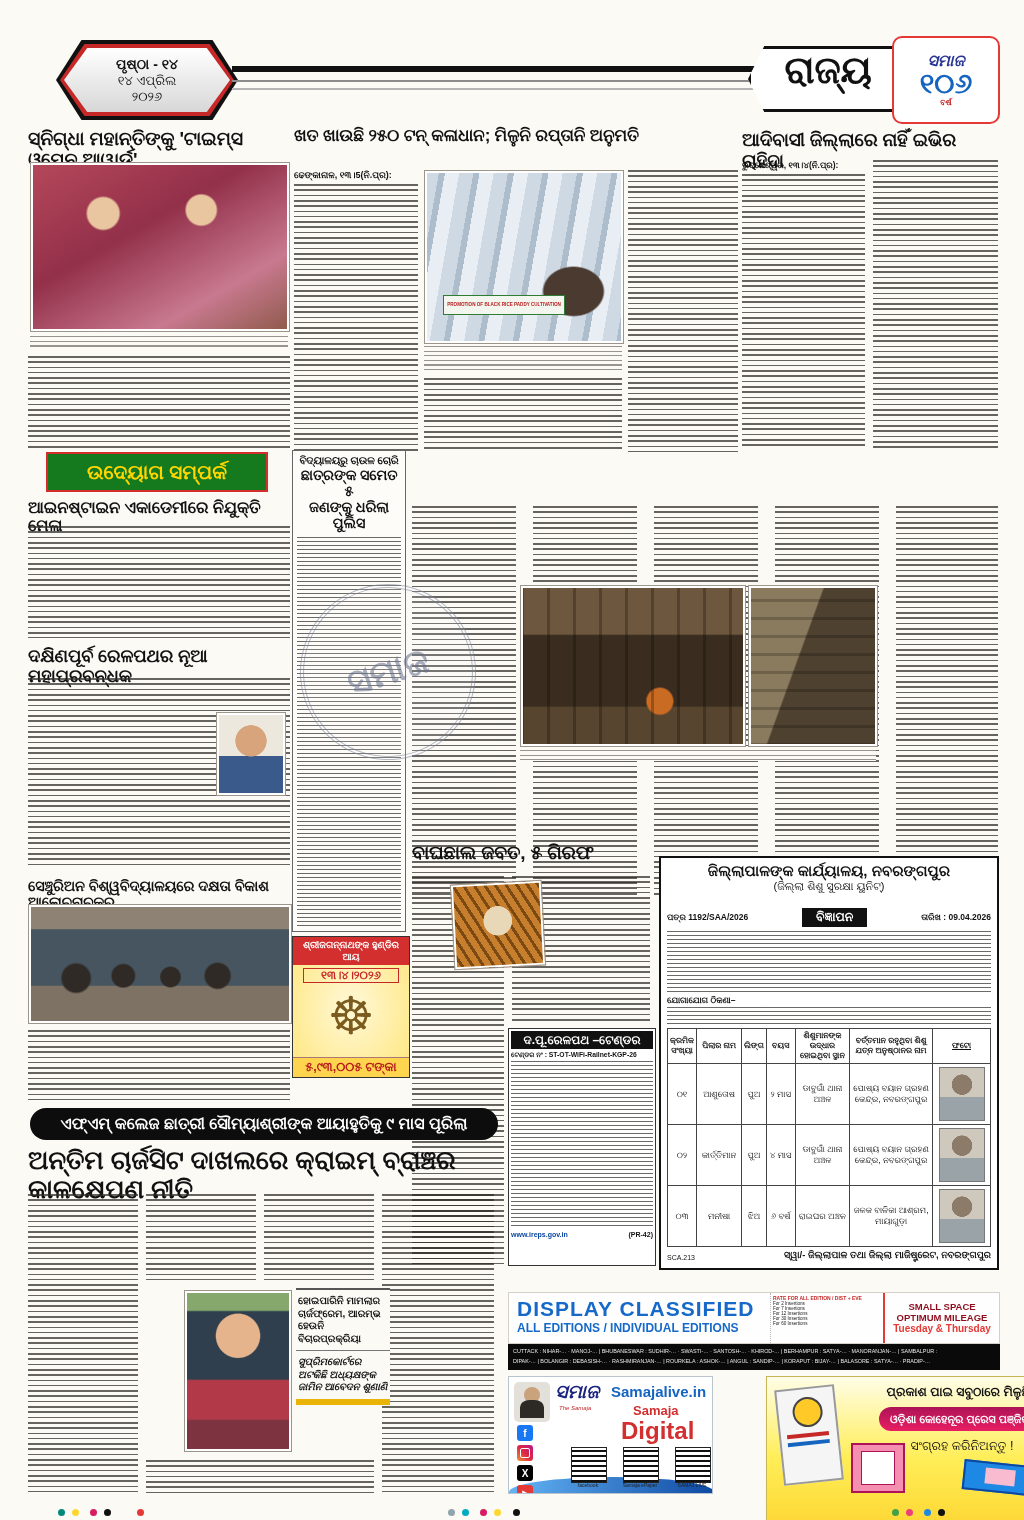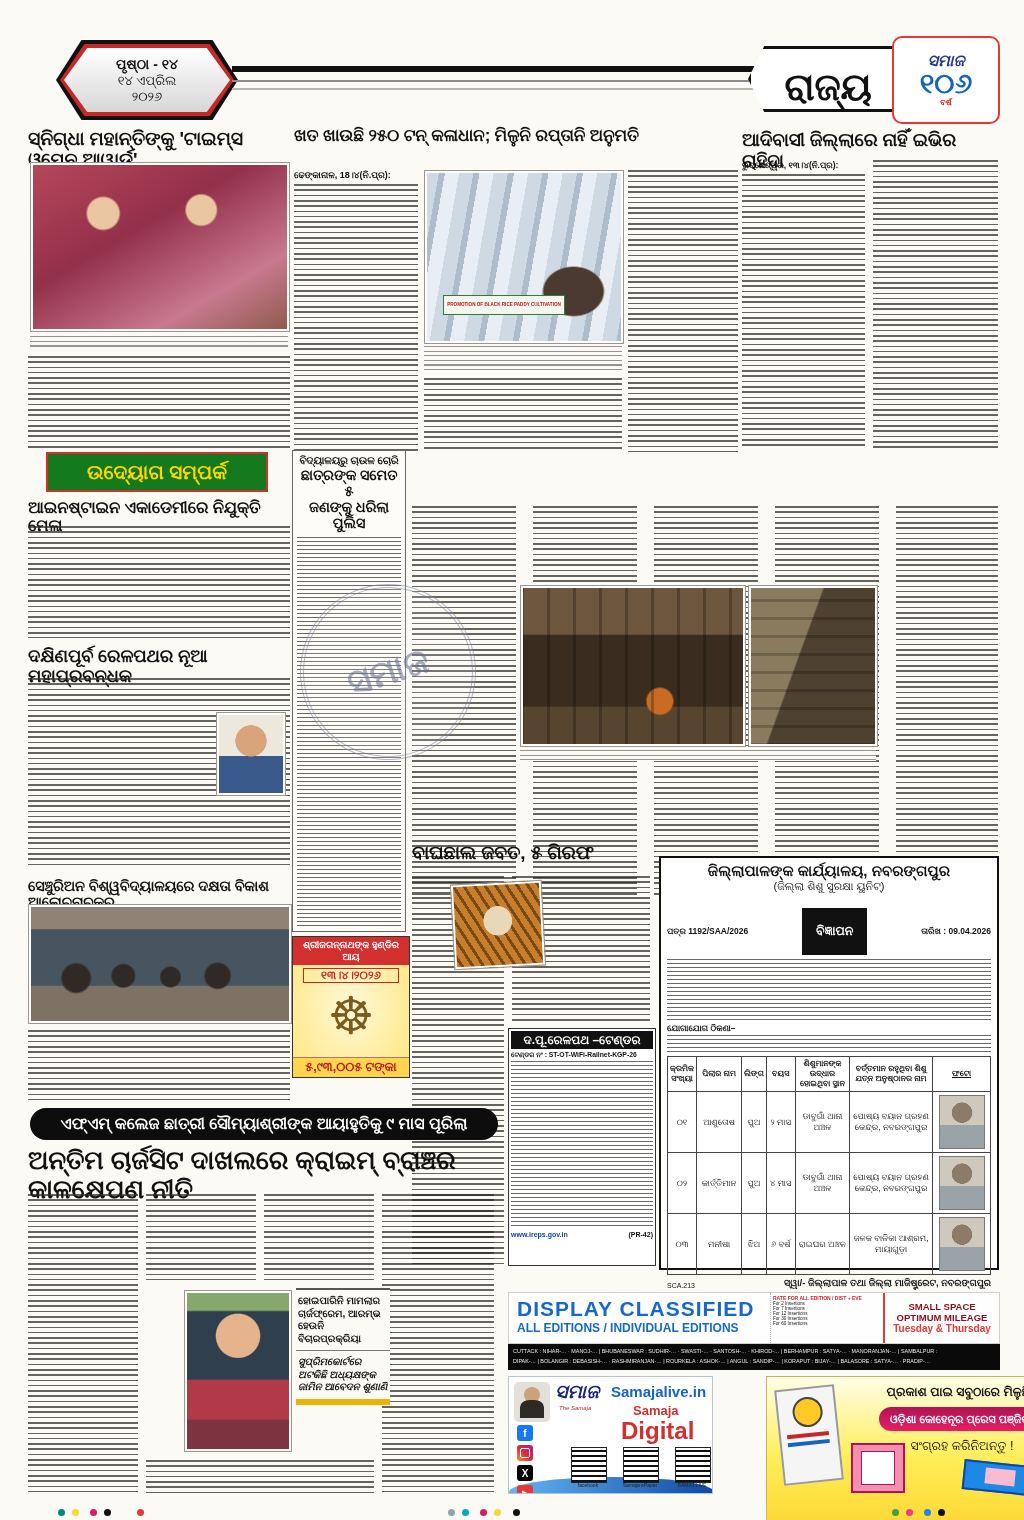--- a/index.html
+++ b/index.html
@@ -40,41 +40,41 @@
       <div style="font-size:14px;font-weight:bold;">ପୃଷ୍ଠା - ୧୪</div>
       <div style="font-size:13px;">୧୪ ଏପ୍ରିଲ</div>
       <div style="font-size:13px;">୨୦୨୬</div>
     </div>
   </div>
   <div class="abs rule" style="left:232px;top:66px;width:530px;height:6px;"></div>
   <div class="abs" style="left:232px;top:80px;width:530px;height:2px;background:#8b8b8b;"></div>
   <div class="abs" style="left:232px;top:88px;width:530px;height:2px;background:#b5b5b5;"></div>
 
   <div class="abs" style="left:748px;top:46px;width:142px;height:60px;background:#fff;border:3px solid #111;
-       clip-path:polygon(0 50%,11% 0,100% 0,100% 100%,11% 100%);display:flex;align-items:flex-end;justify-content:center;">
+       clip-path:polygon(0 50%,11% 0,100% 0,100% 100%,11% 100%);display:flex;align-items:flex-start;justify-content:center;">
     <span class="hd" style="font-size:38px;padding-left:12px;">ରାଜ୍ୟ</span>
   </div>
 
   <div class="abs" style="left:892px;top:36px;width:104px;height:84px;border:2.5px solid #e53935;border-radius:10px;background:#fff;
        display:flex;flex-direction:column;align-items:center;justify-content:center;">
     <div style="font-size:16px;font-weight:bold;color:#283593;font-style:italic;">ସମାଜ</div>
     <div style="font-size:28px;font-weight:bold;color:#1565c0;line-height:1;">୧୦୬</div>
     <div style="font-size:8px;color:#c62828;font-weight:bold;">ବର୍ଷ</div>
   </div>
 
   <div class="abs hd" style="left:28px;top:128px;width:262px;font-size:19px;">ସ୍ନିଗ୍ଧା ମହାନ୍ତିଙ୍କୁ 'ଟାଇମ୍ସ ଓମେନ୍ ଆୱାର୍ଡ'</div>
   <div class="abs photo" style="left:30px;top:162px;width:258px;height:168px;background:
        radial-gradient(circle at 28% 30%,#e9c6a0 0 7%,transparent 8%),
        radial-gradient(circle at 66% 28%,#e9c6a0 0 7%,transparent 8%),
        linear-gradient(150deg,#b5485a 0%,#93304a 40%,#c8798f 75%,#8e5a4a 100%);"></div>
   <div class="abs gk-cap" style="left:30px;top:336px;width:258px;height:13px;"></div>
   <div class="abs gk" style="left:28px;top:356px;width:262px;height:92px;"></div>
 
   <div class="abs hd" style="left:294px;top:126px;width:446px;font-size:17px;">ଖତ ଖାଉଛି ୨୫୦ ଟନ୍ କଳାଧାନ; ମିଳୁନି ରପ୍ତାନି ଅନୁମତି</div>
-  <div class="abs" style="left:294px;top:170px;width:124px;font-size:9px;font-weight:bold;">ଢେଙ୍କାନାଳ, 18।୪(ନି.ପ୍ର):</div>
+  <div class="abs" style="left:294px;top:170px;width:124px;font-size:9px;font-weight:bold;">ଢେଙ୍କାନାଳ, ୧୩।5(ନି.ପ୍ର):</div>
   <div class="abs gk" style="left:294px;top:184px;width:124px;height:268px;"></div>
   <div class="abs photo" style="left:424px;top:170px;width:198px;height:172px;background:
        radial-gradient(ellipse at 75% 70%,#4a3a30 0 14%,transparent 15%),
        repeating-linear-gradient(100deg,#cfd9e4 0 14px,#aebdcb 14px 20px,#e8eef3 20px 34px),
        linear-gradient(#7e6a54,#5d4c3a);">
     <div class="abs" style="left:18px;bottom:28px;width:120px;height:18px;background:#f3f6ee;border:1px solid #2e7d32;
          font-size:4.6px;font-weight:bold;color:#b71c1c;display:flex;align-items:center;justify-content:center;text-align:center;line-height:1.1;">PROMOTION OF BLACK RICE PADDY CULTIVATION</div>
   </div>
   <div class="abs gk-cap" style="left:424px;top:346px;width:198px;height:24px;"></div>
   <div class="abs gk" style="left:424px;top:378px;width:198px;height:74px;"></div>
@@ -155,21 +155,21 @@
       <span style="font-size:7px;font-weight:bold;color:#0d47a1;">www.ireps.gov.in</span>
       <span style="font-size:7px;font-weight:bold;">(PR-42)</span>
     </div>
   </div>
 
   <div class="abs" style="left:659px;top:856px;width:340px;height:414px;border:2px solid #111;background:#fff;box-sizing:border-box;padding:4px 6px;">
     <div style="text-align:center;font-size:15px;font-weight:bold;">ଜିଲ୍ଲାପାଳଙ୍କ କାର୍ଯ୍ୟାଳୟ, ନବରଙ୍ଗପୁର</div>
     <div style="text-align:center;font-size:11px;">(ଜିଲ୍ଲା ଶିଶୁ ସୁରକ୍ଷା ୟୁନିଟ୍)</div>
     <div style="display:flex;justify-content:space-between;align-items:center;margin-top:15px;">
       <span style="font-size:8.5px;font-weight:bold;">ପତ୍ର 1192/SAA/2026</span>
-      <span style="background:#111;color:#fff;font-size:12.5px;font-weight:bold;padding:16px 14px;">ବିଜ୍ଞାପନ</span>
+      <span style="background:#111;color:#fff;font-size:12.5px;font-weight:bold;padding:2px 14px;">ବିଜ୍ଞାପନ</span>
       <span style="font-size:8.5px;font-weight:bold;">ତାରିଖ : 09.04.2026</span>
     </div>
     <div class="gk-sm" style="height:62px;margin-top:4px;"></div>
     <div style="font-size:8.5px;font-weight:bold;margin-top:2px;">ଯୋଗାଯୋଗ ଠିକଣା–</div>
     <div class="gk-sm" style="height:18px;margin-top:1px;"></div>
     <table class="notice-tbl" style="margin-top:3px;">
       <tbody>
           <tr>
         <th style="width:9%;">କ୍ରମିକ ସଂଖ୍ୟା</th>
         <th style="width:14%;">ପିଲାର ନାମ</th>

